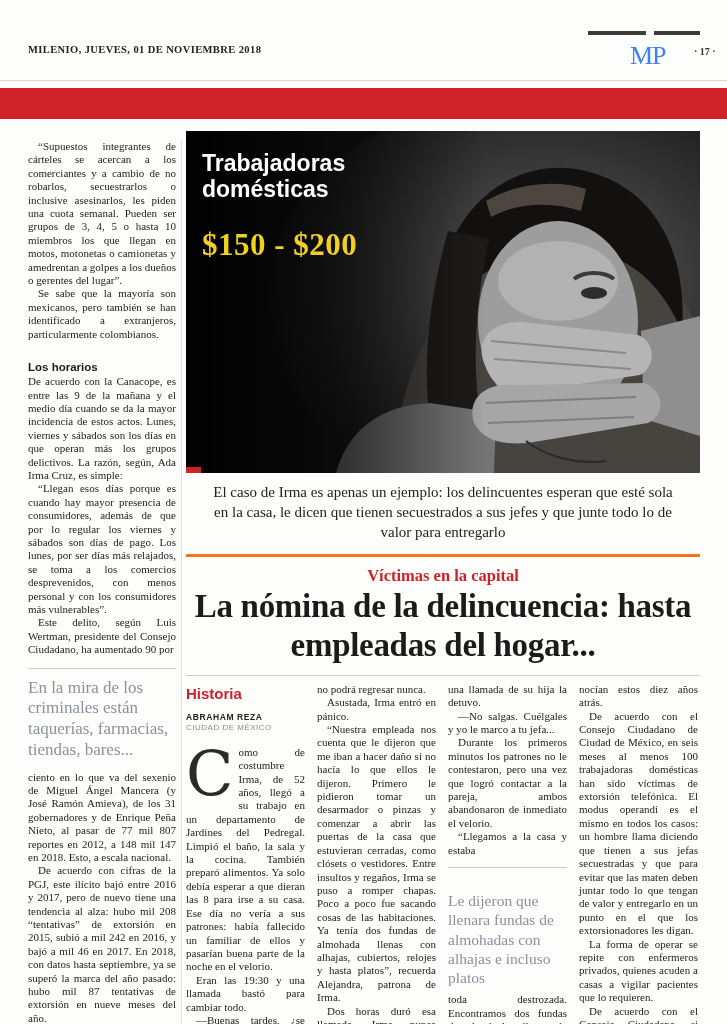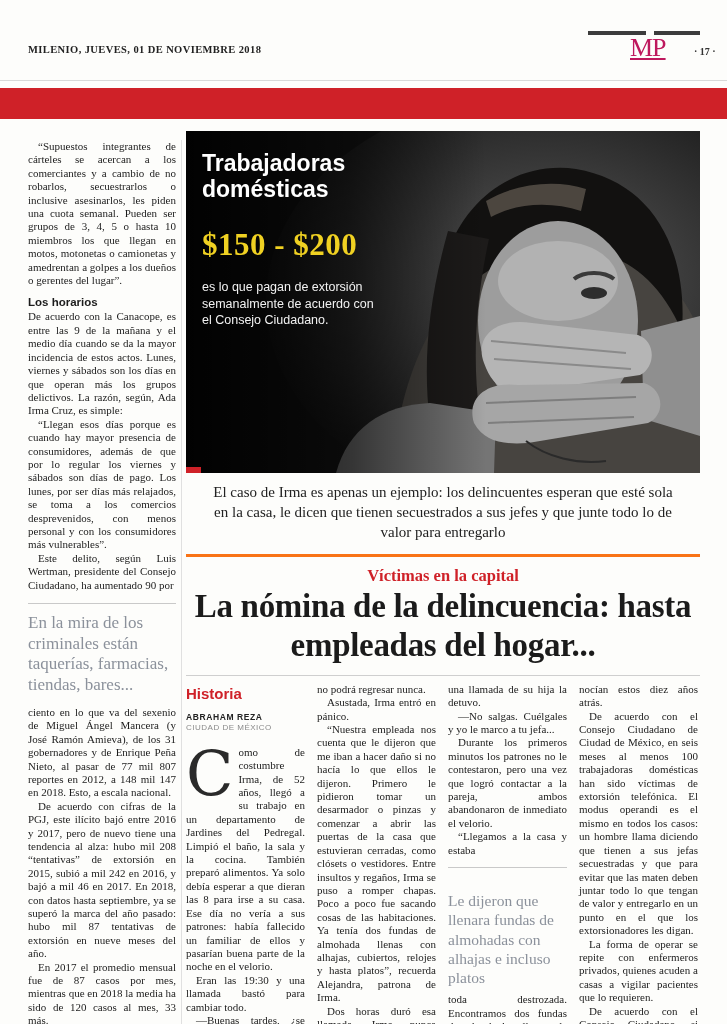--- a/index.html
+++ b/index.html
@@ -3,32 +3,32 @@
 <meta charset="utf-8">
 <style>
   html,body{margin:0;padding:0;}
   body{width:727px;height:1024px;background:#fdfdfb;overflow:hidden;position:relative;
        font-family:"Liberation Serif",serif;color:#1c1c1c;}
 
   
   .cropmark{position:absolute;top:31px;height:4px;background:#3c3c3c;}
   .masthead{position:absolute;left:28px;top:44px;font:bold 10.5px "Liberation Serif",serif;
             letter-spacing:.4px;color:#222;}
-  .mp-logo{position:absolute;left:630px;top:33px;font:26px "Liberation Serif",serif;
-           color:#be185d;letter-spacing:-1px;text-decoration:underline;}
+  .mp-logo{position:absolute;left:630px;top:41px;font:26px "Liberation Serif",serif;
+           color:#3b82f6;letter-spacing:-1px;}
   .pagenum{position:absolute;left:694px;top:46px;font:bold 10px "Liberation Serif",serif;color:#333;}
   .toprule{position:absolute;left:0;top:80px;width:727px;height:1px;background:#d8d8d8;}
   .redbar{position:absolute;left:0;top:88px;width:727px;height:31px;background:#cf2128;}
 
   
   .leftcol{position:absolute;left:28px;top:140px;width:148px;font-size:11px;line-height:13.4px;
            text-align:justify;}
   .leftcol p{margin:0;}
   .indent{text-indent:10px;}
-  .subhead{font:bold 11.5px "Liberation Sans",sans-serif;margin:9px 0 2px !important;text-align:left;}
+  .subhead{font:bold 11.5px "Liberation Sans",sans-serif;margin:20px 0 2px !important;text-align:left;}
   .pullquote{font:17px/1.22 "Liberation Serif",serif;color:#8b919b;text-align:left;
              border-top:1px solid #c9c9c9;padding-top:9px;margin:11px 0 10px !important;}
   .vrule{position:absolute;left:181px;top:140px;height:884px;width:1px;background:#e0e0e0;}
 
   
   .main{position:absolute;left:186px;top:131px;width:514px;}
   .photo{position:relative;width:514px;height:342px;background:#7f1d1d;overflow:hidden;}
   .photo svg{display:block;}
   .photo-title{position:absolute;left:16px;top:20px;font:bold 23px/1.12 "Liberation Sans",sans-serif;
                color:#fff;}
@@ -65,20 +65,21 @@
 <div class="cropmark" style="left:654px;width:46px;"></div>
 <div class="masthead">MILENIO, JUEVES, 01 DE NOVIEMBRE 2018</div>
 <div class="mp-logo">MP</div>
 <div class="pagenum">· 17 ·</div>
 <div class="toprule"></div>
 <div class="redbar"></div>
 <div class="vrule"></div>
 
 <div class="leftcol">
   <p class="indent">“Supuestos integrantes de cárteles se acercan a los comerciantes y a cambio de no robarlos, secuestrarlos o inclusive asesinarlos, les piden una cuota semanal. Pueden ser grupos de 3, 4, 5 o hasta 10 miembros los que llegan en motos, motonetas o camionetas y amedrentan a golpes a los dueños o gerentes del lugar”.</p>
+  <p class="indent">Se sabe que la mayoría son mexicanos, pero también se han identificado a extranjeros, particularmente colombianos.</p>
   <p class="subhead">Los horarios</p>
   <p>De acuerdo con la Canacope, es entre las 9 de la mañana y el medio día cuando se da la mayor incidencia de estos actos. Lunes, viernes y sábados son los días en que operan más los grupos delictivos. La razón, según, Ada Irma Cruz, es simple:</p>
   <p class="indent">“Llegan esos días porque es cuando hay mayor presencia de consumidores, además de que por lo regular los viernes y sábados son días de pago. Los lunes, por ser días más relajados, se toma a los comercios desprevenidos, con menos personal y con los consumidores más vulnerables”.</p>
   <p class="indent">Este delito, según Luis Wertman, presidente del Consejo Ciudadano, ha aumentado 90 por</p>
   <p class="pullquote">En la mira de los criminales están taquerías, farmacias, tiendas, bares...</p>
   <p>ciento en lo que va del sexenio de Miguel Ángel Mancera (y José Ramón Amieva), de los 31 gobernadores y de Enrique Peña Nieto, al pasar de 77 mil 807 reportes en 2012, a 148 mil 147 en 2018. Esto, a escala nacional.</p>
   <p class="indent">De acuerdo con cifras de la PGJ, este ilícito bajó entre 2016 y 2017, pero de nuevo tiene una tendencia al alza: hubo mil 208 “tentativas” de extorsión en 2015, subió a mil 242 en 2016, y bajó a mil 46 en 2017. En 2018, con datos hasta septiembre, ya se superó la marca del año pasado: hubo mil 87 tentativas de extorsión en nueve meses del año.</p>
   <p class="indent">En 2017 el promedio mensual fue de 87 casos por mes, mientras que en 2018 la media ha sido de 120 casos al mes, 33 más.</p>
 
 </div>
@@ -115,21 +116,20 @@
       <path d="M288,292 C280,266 302,250 332,254 L458,252 C478,258 480,284 462,292 L342,312 C316,314 298,310 288,292 Z" fill="#a6a6a6"></path>
       <path d="M300,272 L450,266 M302,292 L448,286" stroke="#7e7e7e" stroke-width="2" fill="none"></path>
       <path d="M340,310 C360,326 392,334 420,330" stroke="#2a2a2a" stroke-width="2" fill="none"></path>
       <rect width="300" height="342" fill="url(#lshade)"></rect>
     </svg>
     <div class="photo-title">
       <div>Trabajadoras</div>
       <div>domésticas</div>
     </div>
     <div class="photo-price">$150 - $200</div>
-    <div class="photo-desc">es lo que pagan de extorsión semanalmente de acuerdo con el Consejo Ciudadano.</div>
     <div class="photo-notch"></div>
   </div>
 
   <p class="caption">El caso de Irma es apenas un ejemplo: los delincuentes esperan que esté sola en la casa, le dicen que tienen secuestrados a sus jefes y que junte todo lo de valor para entregarlo</p>
   <p class="kicker">Víctimas en la capital</p>
   <h1 class="headline">La nómina de la delincuencia: hasta empleadas del hogar...</h1>
 
   <div class="bodycols">
 
     <div class="bcol">

